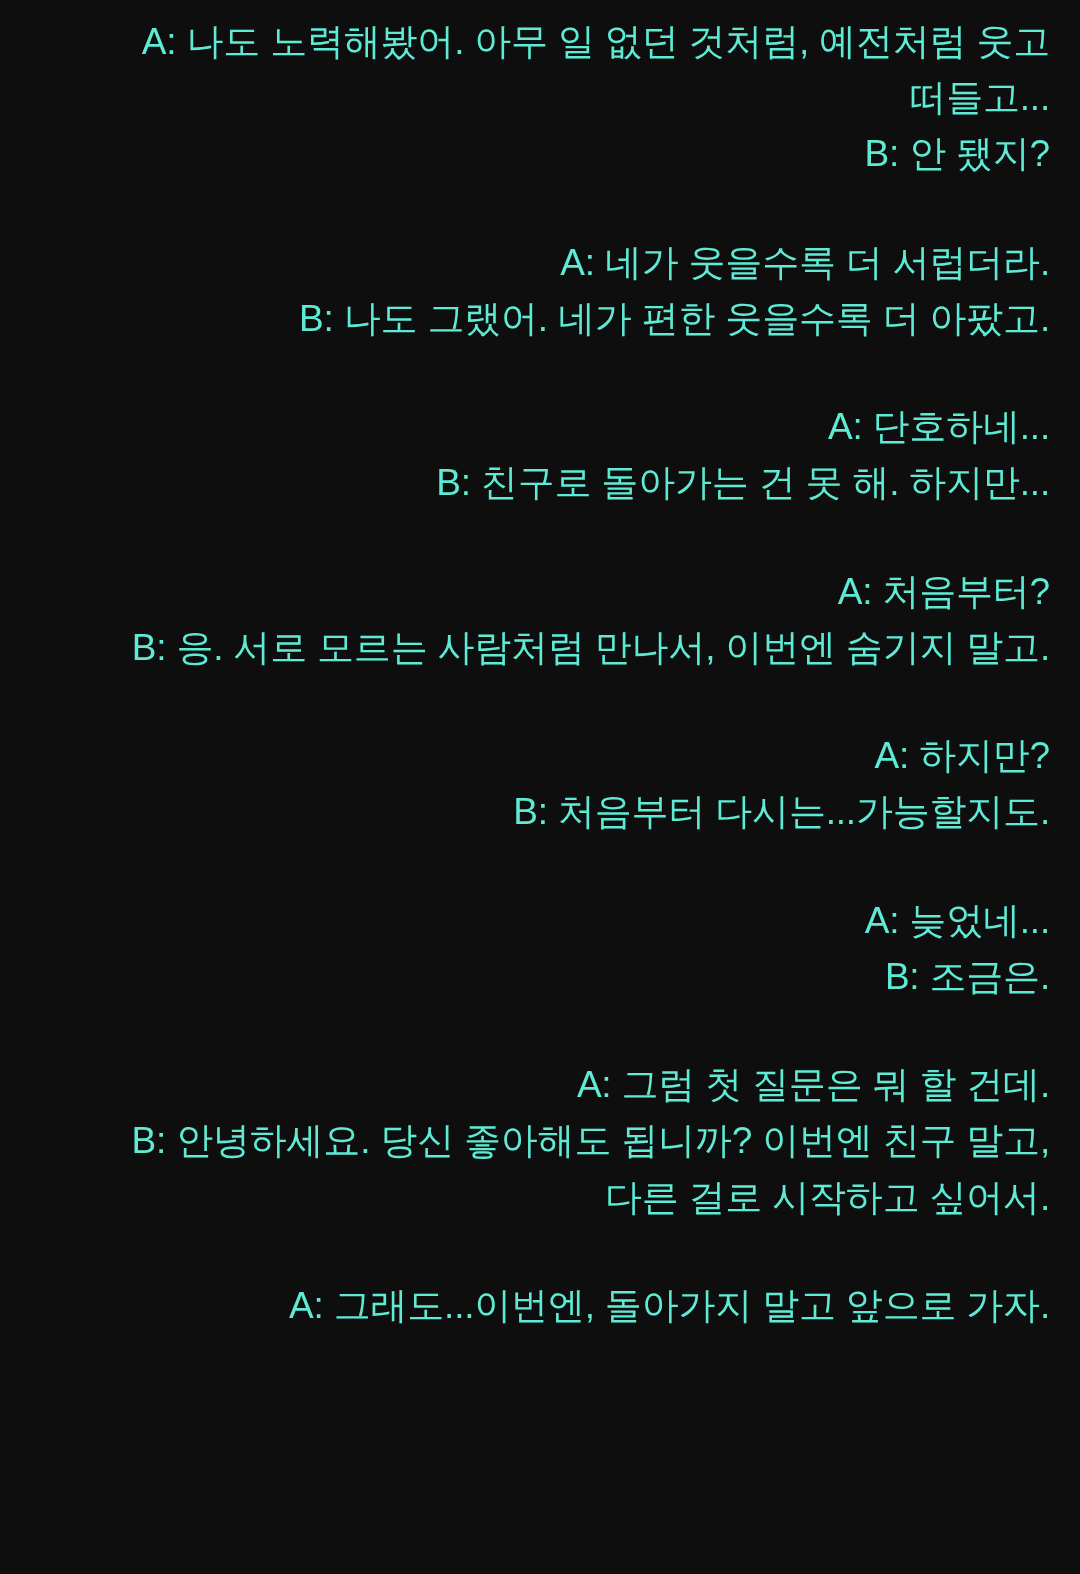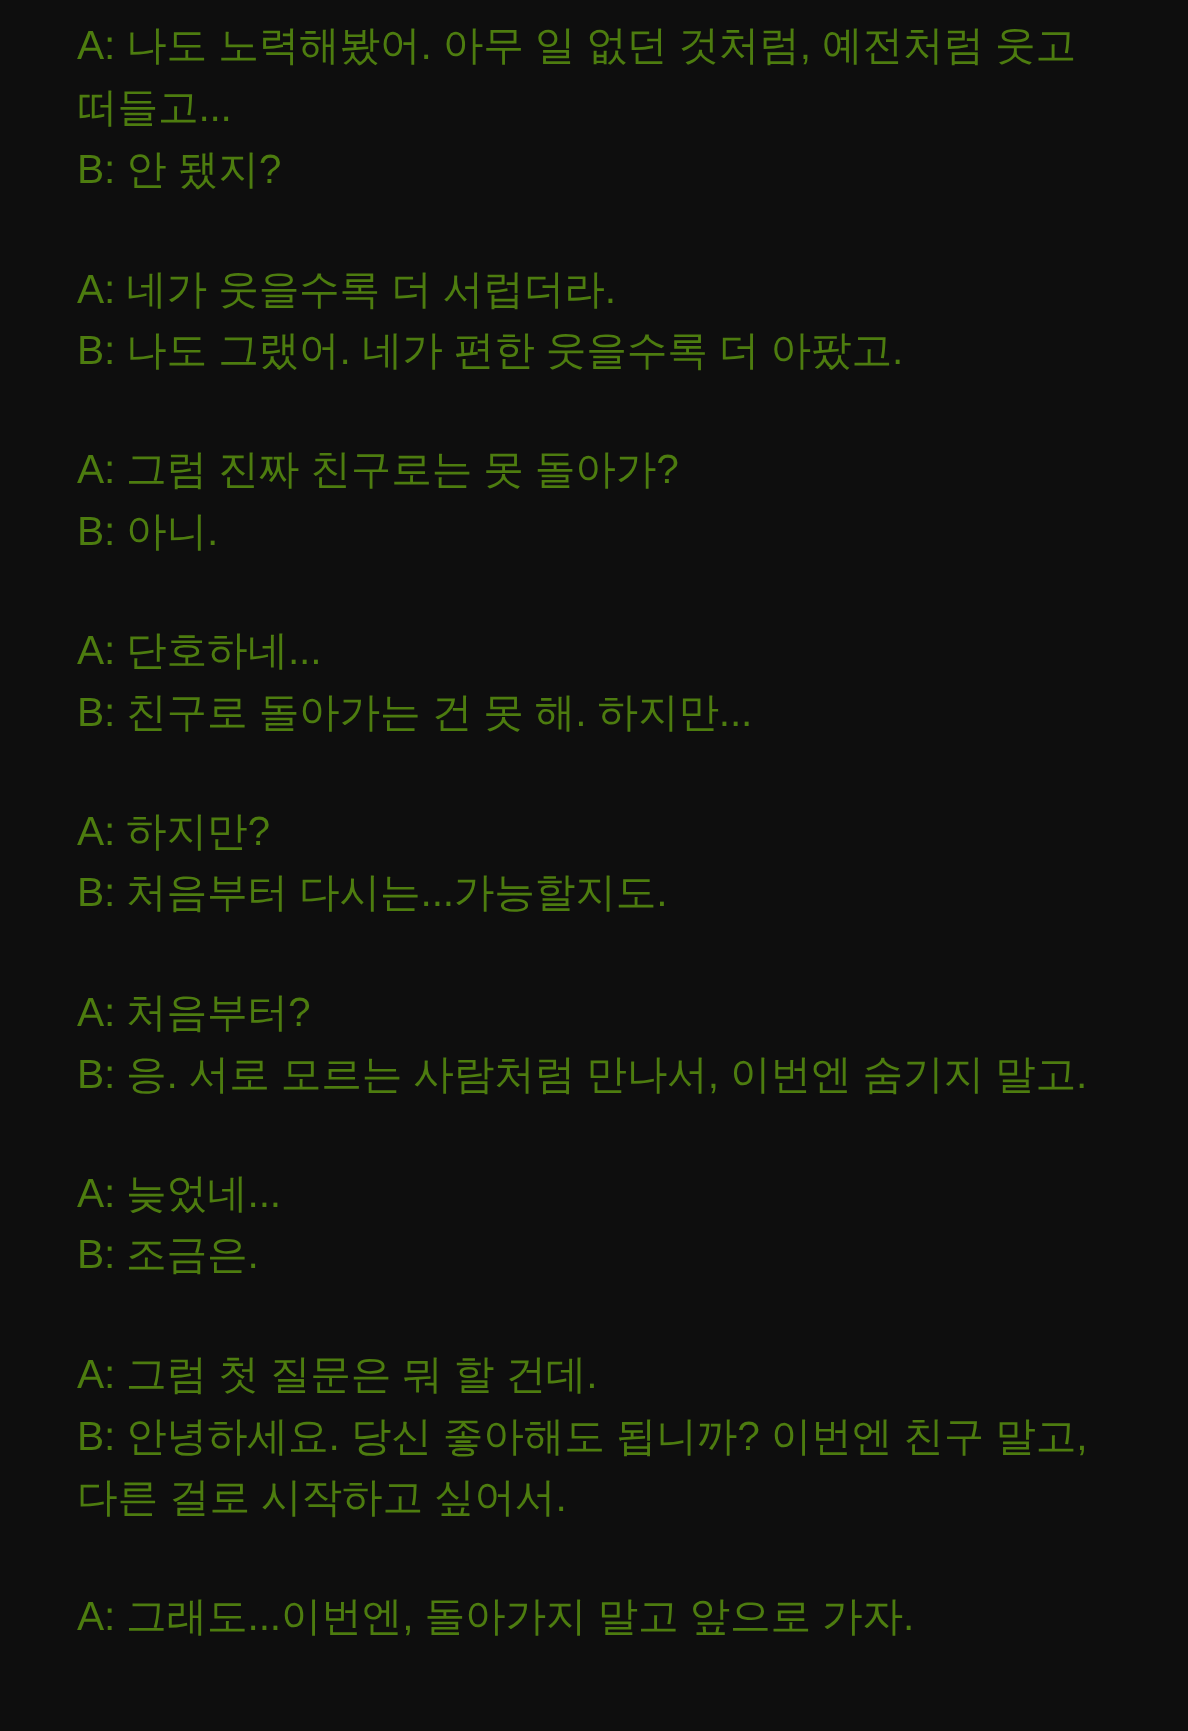--- a/index.html
+++ b/index.html
@@ -20,57 +20,54 @@
     box-sizing: border-box;
     padding: 14px 30px 0 70px;
   }
   .dialogue {
     display: block;
   }
   .block {
     margin: 0 0 52px 0;
   }
   .line {
-    color: #4d7c0f;
+    color: #5eead4;
     font-size: 37px;
     line-height: 1.52;
     letter-spacing: -0.2px;
     margin: 0;
     word-break: keep-all;
     white-space: pre-wrap;
+    text-align: right;
   }
 </style>
 </head>
 <body>
 
 <div class="page">
   <div class="dialogue" id="dialogue">
       <div class="block">
         <p class="line">A: 나도 노력해봤어. 아무 일 없던 것처럼, 예전처럼 웃고 떠들고...</p>
         <p class="line">B: 안 됐지?</p>
       </div>
       <div class="block">
         <p class="line">A: 네가 웃을수록 더 서럽더라.</p>
         <p class="line">B: 나도 그랬어. 네가 편한 웃을수록 더 아팠고.</p>
       </div>
       <div class="block">
-        <p class="line">A: 그럼 진짜 친구로는 못 돌아가?</p>
-        <p class="line">B: 아니.</p>
-      </div>
-      <div class="block">
         <p class="line">A: 단호하네...</p>
         <p class="line">B: 친구로 돌아가는 건 못 해. 하지만...</p>
       </div>
       <div class="block">
+        <p class="line">A: 처음부터?</p>
+        <p class="line">B: 응. 서로 모르는 사람처럼 만나서, 이번엔 숨기지 말고.</p>
+      </div>
+      <div class="block">
         <p class="line">A: 하지만?</p>
         <p class="line">B: 처음부터 다시는...가능할지도.</p>
-      </div>
-      <div class="block">
-        <p class="line">A: 처음부터?</p>
-        <p class="line">B: 응. 서로 모르는 사람처럼 만나서, 이번엔 숨기지 말고.</p>
       </div>
       <div class="block">
         <p class="line">A: 늦었네...</p>
         <p class="line">B: 조금은.</p>
       </div>
       <div class="block">
         <p class="line">A: 그럼 첫 질문은 뭐 할 건데.</p>
         <p class="line">B: 안녕하세요. 당신 좋아해도 됩니까? 이번엔 친구 말고, 다른 걸로 시작하고 싶어서.</p>
       </div>
       <div class="block">

